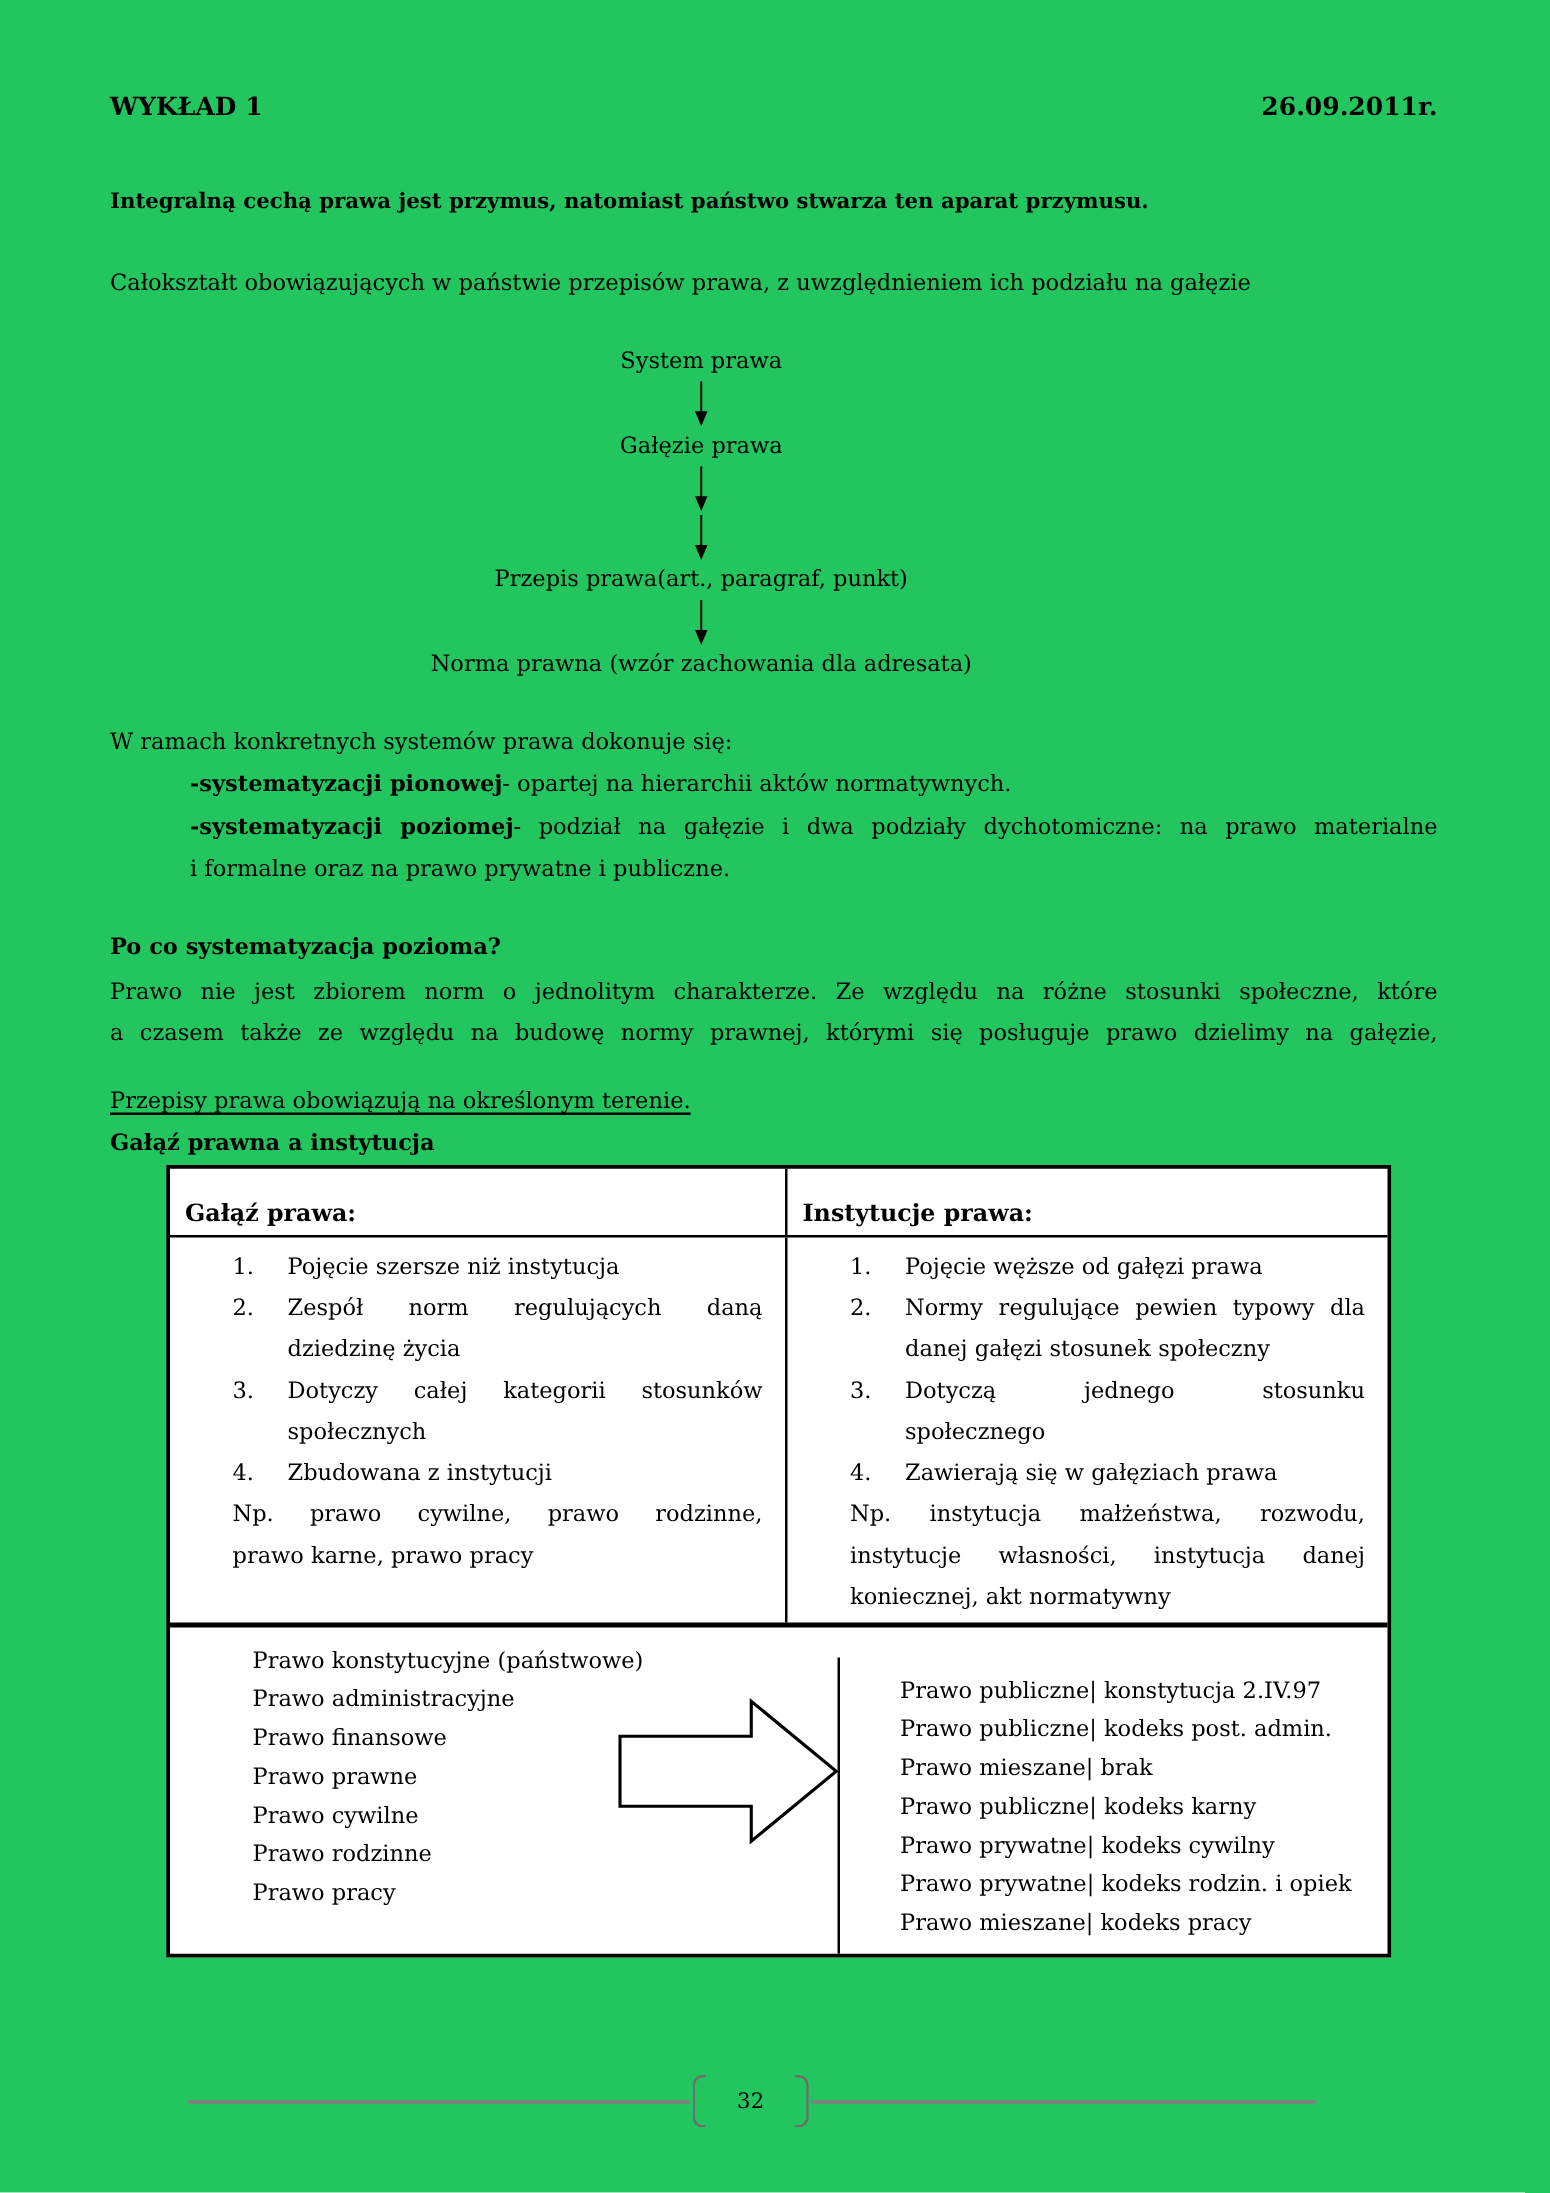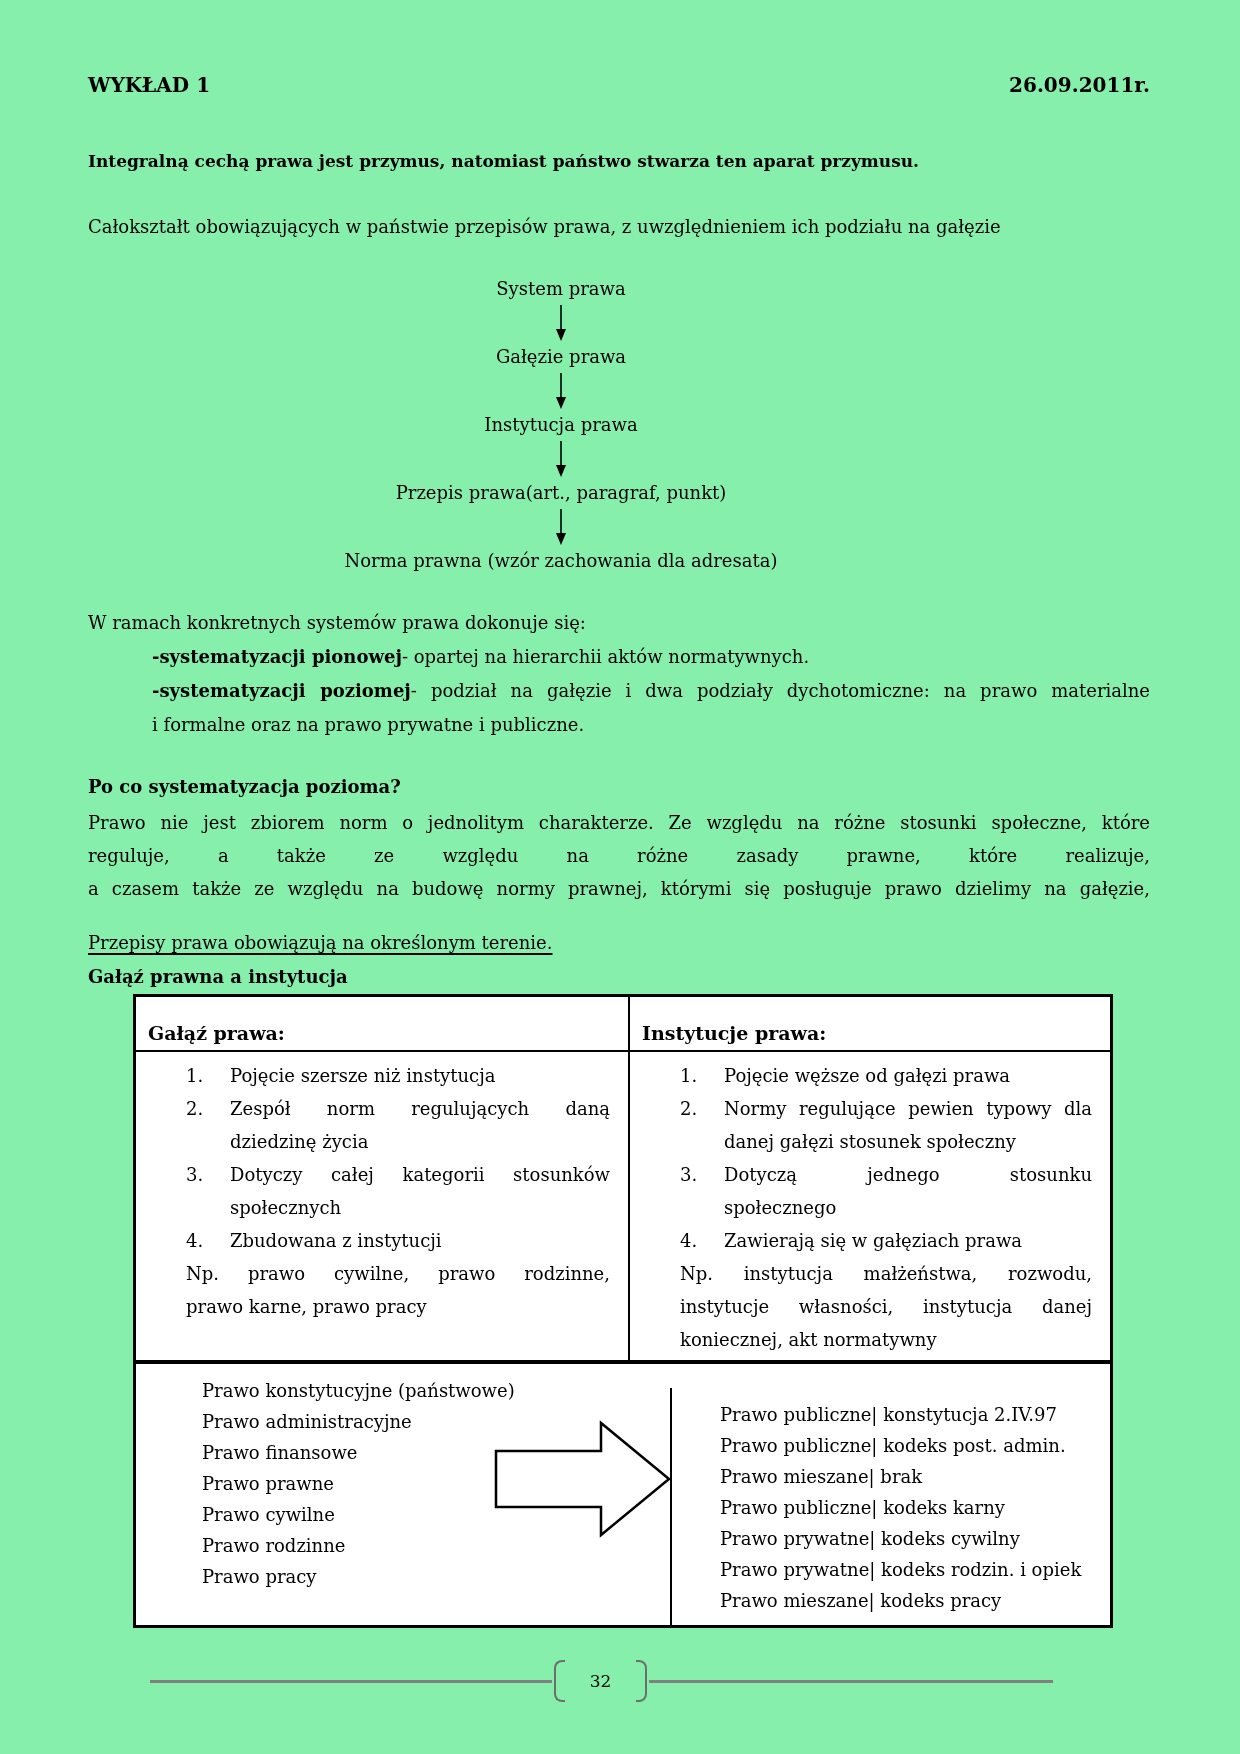--- a/index.html
+++ b/index.html
@@ -1,21 +1,21 @@
 <!DOCTYPE html>
 <html><head>
 <meta charset="utf-8">
 <style>
   html,body{margin:0;padding:0;background:#ffffff;}
   body{
     width:1240px;height:1754px;position:relative;
     font-family:"DejaVu Serif","Liberation Serif",serif;
     color:#000;font-size:18px;-webkit-font-smoothing:antialiased;
   }
-  .page{position:absolute;inset:0;background:#86efac;overflow:hidden;}
+  .page{position:absolute;inset:0;background:#22c55e;overflow:hidden;}
   .content{position:absolute;left:88px;top:0;width:1062px;}
 
   
   .hdr{display:flex;justify-content:space-between;align-items:baseline;
        padding-top:72px;font-weight:bold;font-size:20px;line-height:26px;}
 
   
   .lead-bold{margin-top:50px;font-weight:bold;font-size:17px;line-height:26px;}
   .lead{margin-top:40px;line-height:26px;}
 
@@ -98,21 +98,20 @@
             <polygon points="2,24 12,24 7,36" fill="#000"></polygon>
           </svg>
         </div>
       <div class="dnode">Gałęzie prawa</div>
       <div class="darr">
           <svg width="14" height="36" viewBox="0 0 14 36">
             <line x1="7" y1="0" x2="7" y2="25" stroke="#000" stroke-width="1.6"></line>
             <polygon points="2,24 12,24 7,36" fill="#000"></polygon>
           </svg>
         </div>
-      <div class="dnode">Instytucja prawa</div>
       <div class="darr">
           <svg width="14" height="36" viewBox="0 0 14 36">
             <line x1="7" y1="0" x2="7" y2="25" stroke="#000" stroke-width="1.6"></line>
             <polygon points="2,24 12,24 7,36" fill="#000"></polygon>
           </svg>
         </div>
       <div class="dnode">Przepis prawa(art., paragraf, punkt)</div>
       <div class="darr">
           <svg width="14" height="36" viewBox="0 0 14 36">
             <line x1="7" y1="0" x2="7" y2="25" stroke="#000" stroke-width="1.6"></line>
@@ -123,21 +122,20 @@
     </div>
 
     <div class="sys-lead">W ramach konkretnych systemów prawa dokonuje się:</div>
     <div class="sys-line"><b>-systematyzacji pionowej</b><span>- opartej na hierarchii aktów normatywnych.</span></div>
     <div class="sys-line jl"><b>-systematyzacji poziomej</b><span>- podział na gałęzie i dwa podziały dychotomiczne: na prawo materialne</span></div>
     <div class="sys-line">i formalne oraz na prawo prywatne i publiczne.</div>
 
     <div class="why-h">Po co systematyzacja pozioma?</div>
     <div class="para">
       <div class="pline stretch">Prawo nie jest zbiorem norm o jednolitym charakterze. Ze względu na różne stosunki społeczne, które</div>
-      <div class="pline stretch">reguluje, a także ze względu na różne zasady prawne, które realizuje,</div>
       <div class="pline stretch">a czasem także ze względu na budowę normy prawnej, którymi się posługuje prawo dzielimy na gałęzie,</div>
     </div>
 
     <div class="territory">Przepisy prawa obowiązują na określonym terenie.</div>
     <div class="tbl-title">Gałąź prawna a instytucja</div>
 
     <div class="tbl">
 
       <div class="trow thead">
         <div class="tcell">Gałąź prawa:</div>

